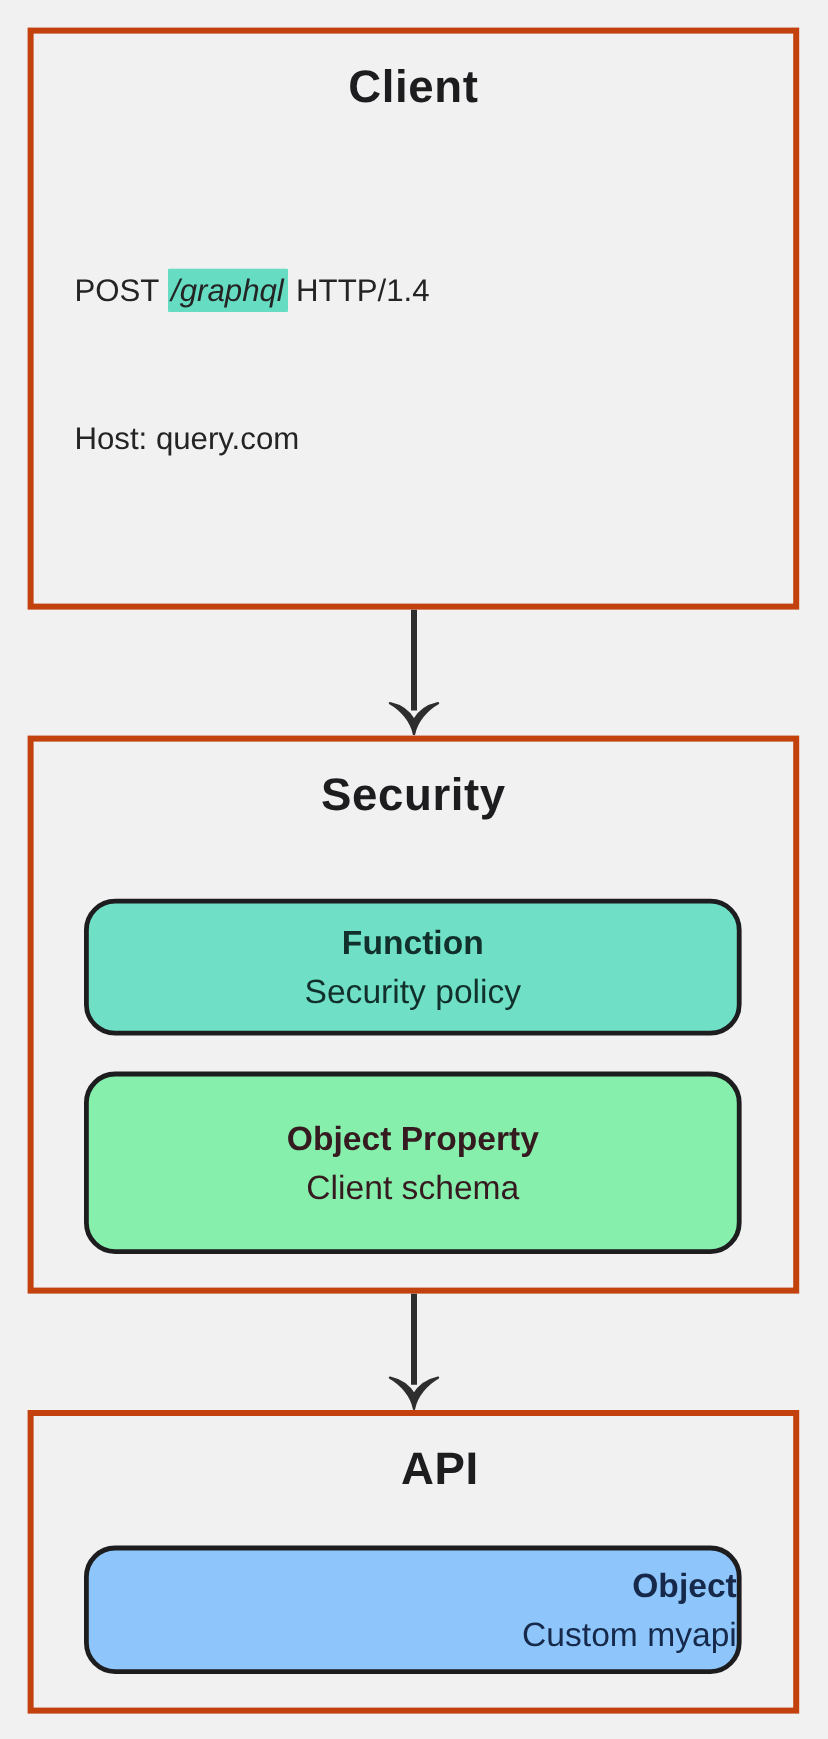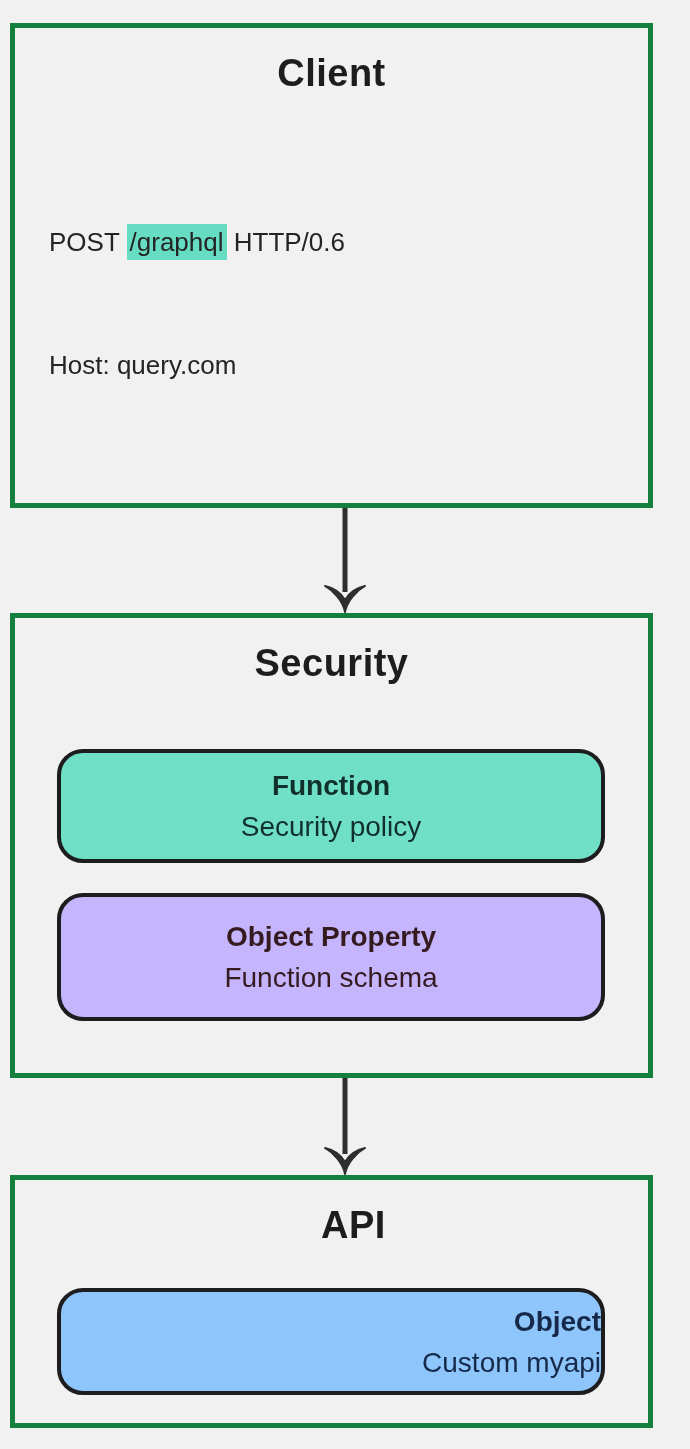--- a/index.html
+++ b/index.html
@@ -6,23 +6,23 @@
   html, body { width: 690px; height: 1449px; }
   body {
     position: relative;
     background: #f1f1f2;
     font-family: "Liberation Sans", "DejaVu Sans", sans-serif;
     color: #242424;
     overflow: hidden;
   }
   .outer-box {
     position: absolute;
-    left: 10px;
+    left: 23px;
     width: 643px;
-    border: 5px solid #15803d;
+    border: 5px solid #c2410c;
     background: #f1f1f2;
   }
   #client-box  { top: 23px;   height: 485px; }
   #gateway-box { top: 613px;  height: 465px; }
   #api-box     { top: 1175px; height: 253px; padding-left: 44px; }
 
   .box-title {
     margin-top: 24px;
     text-align: center;
     font-size: 38px;
@@ -38,20 +38,21 @@
     top: 112px;
     font-size: 26px;
     line-height: 41px;
     color: #242424;
     white-space: pre;
   }
   .json-block { margin-top: 41px; }
   .hl {
     padding: 3px 3px;
     border-radius: 1px;
+    font-style: italic;
   }
   .hl-teal { background: #66dcc2; }
   .hl-pink { background: #f6c9cc; }
   .hl-blue { background: #74b7f2; }
   .hl-pad  { padding: 3px 9px; }
 
   
   .arrow {
     position: absolute;
     left: 323px;
@@ -70,31 +71,31 @@
     display: flex;
     flex-direction: column;
     justify-content: center;
     align-items: center;
     text-align: center;
     font-size: 28px;
     line-height: 41px;
   }
   .card-heading { font-weight: bold; }
   .card-teal { background: #6fdfc6; color: #12302b; top: 131px; height: 114px; }
-  .card-pink { background: #c4b5fd; color: #351b1f; top: 275px; height: 128px; }
+  .card-pink { background: #86efac; color: #351b1f; top: 275px; height: 152px; }
   .card-blue { background: #8ec6fb; color: #16294a; top: 108px; height: 107px; align-items: flex-end; }
 </style>
 </head>
 <body>
 
 <div class="outer-box" id="client-box">
   <div class="box-title">Client</div>
 
   <div class="client-code">
-    <div><span>POST </span><span class="hl hl-teal">/graphql</span><span> HTTP/0.6</span></div>
+    <div><span>POST </span><span class="hl hl-teal">/graphql</span><span> HTTP/1.4</span></div>
     <div>Host: query.com</div>
 
     <div class="json-block">
       <div>{</div>
       <div><span>  "query": "query {</span><span class="hl hl-pink">profile</span><span>(</span><span class="hl hl-blue">id: 1</span><span>) { </span><span class="hl hl-pink hl-pad">name</span><span> } }",</span></div>
       <div>  "variables": {}</div>
       <div>}</div>
     </div>
   </div>
 </div>
@@ -107,21 +108,21 @@
 <div class="outer-box" id="gateway-box">
   <div class="box-title">Security</div>
 
   <div class="card card-teal">
     <div class="card-heading">Function</div>
     <div>Security policy</div>
   </div>
 
   <div class="card card-pink">
     <div class="card-heading">Object Property</div>
-    <div>Function schema</div>
+    <div>Client schema</div>
   </div>
 </div>
 
 <svg class="arrow" id="arrow-2" viewBox="0 0 44 97" xmlns="http://www.w3.org/2000/svg">
   <line x1="22" y1="0" x2="22" y2="76" stroke="#2e2e2e" stroke-width="5"></line>
   <path d="M22 96 C20 85, 11 75, 2 70 C11 72, 18 77, 22 84 C26 77, 33 72, 42 70 C33 75, 24 85, 22 96 Z" fill="#2e2e2e" stroke="#2e2e2e" stroke-width="2" stroke-linejoin="round"></path>
 </svg>
 
 <div class="outer-box" id="api-box">
   <div class="box-title">API</div>

